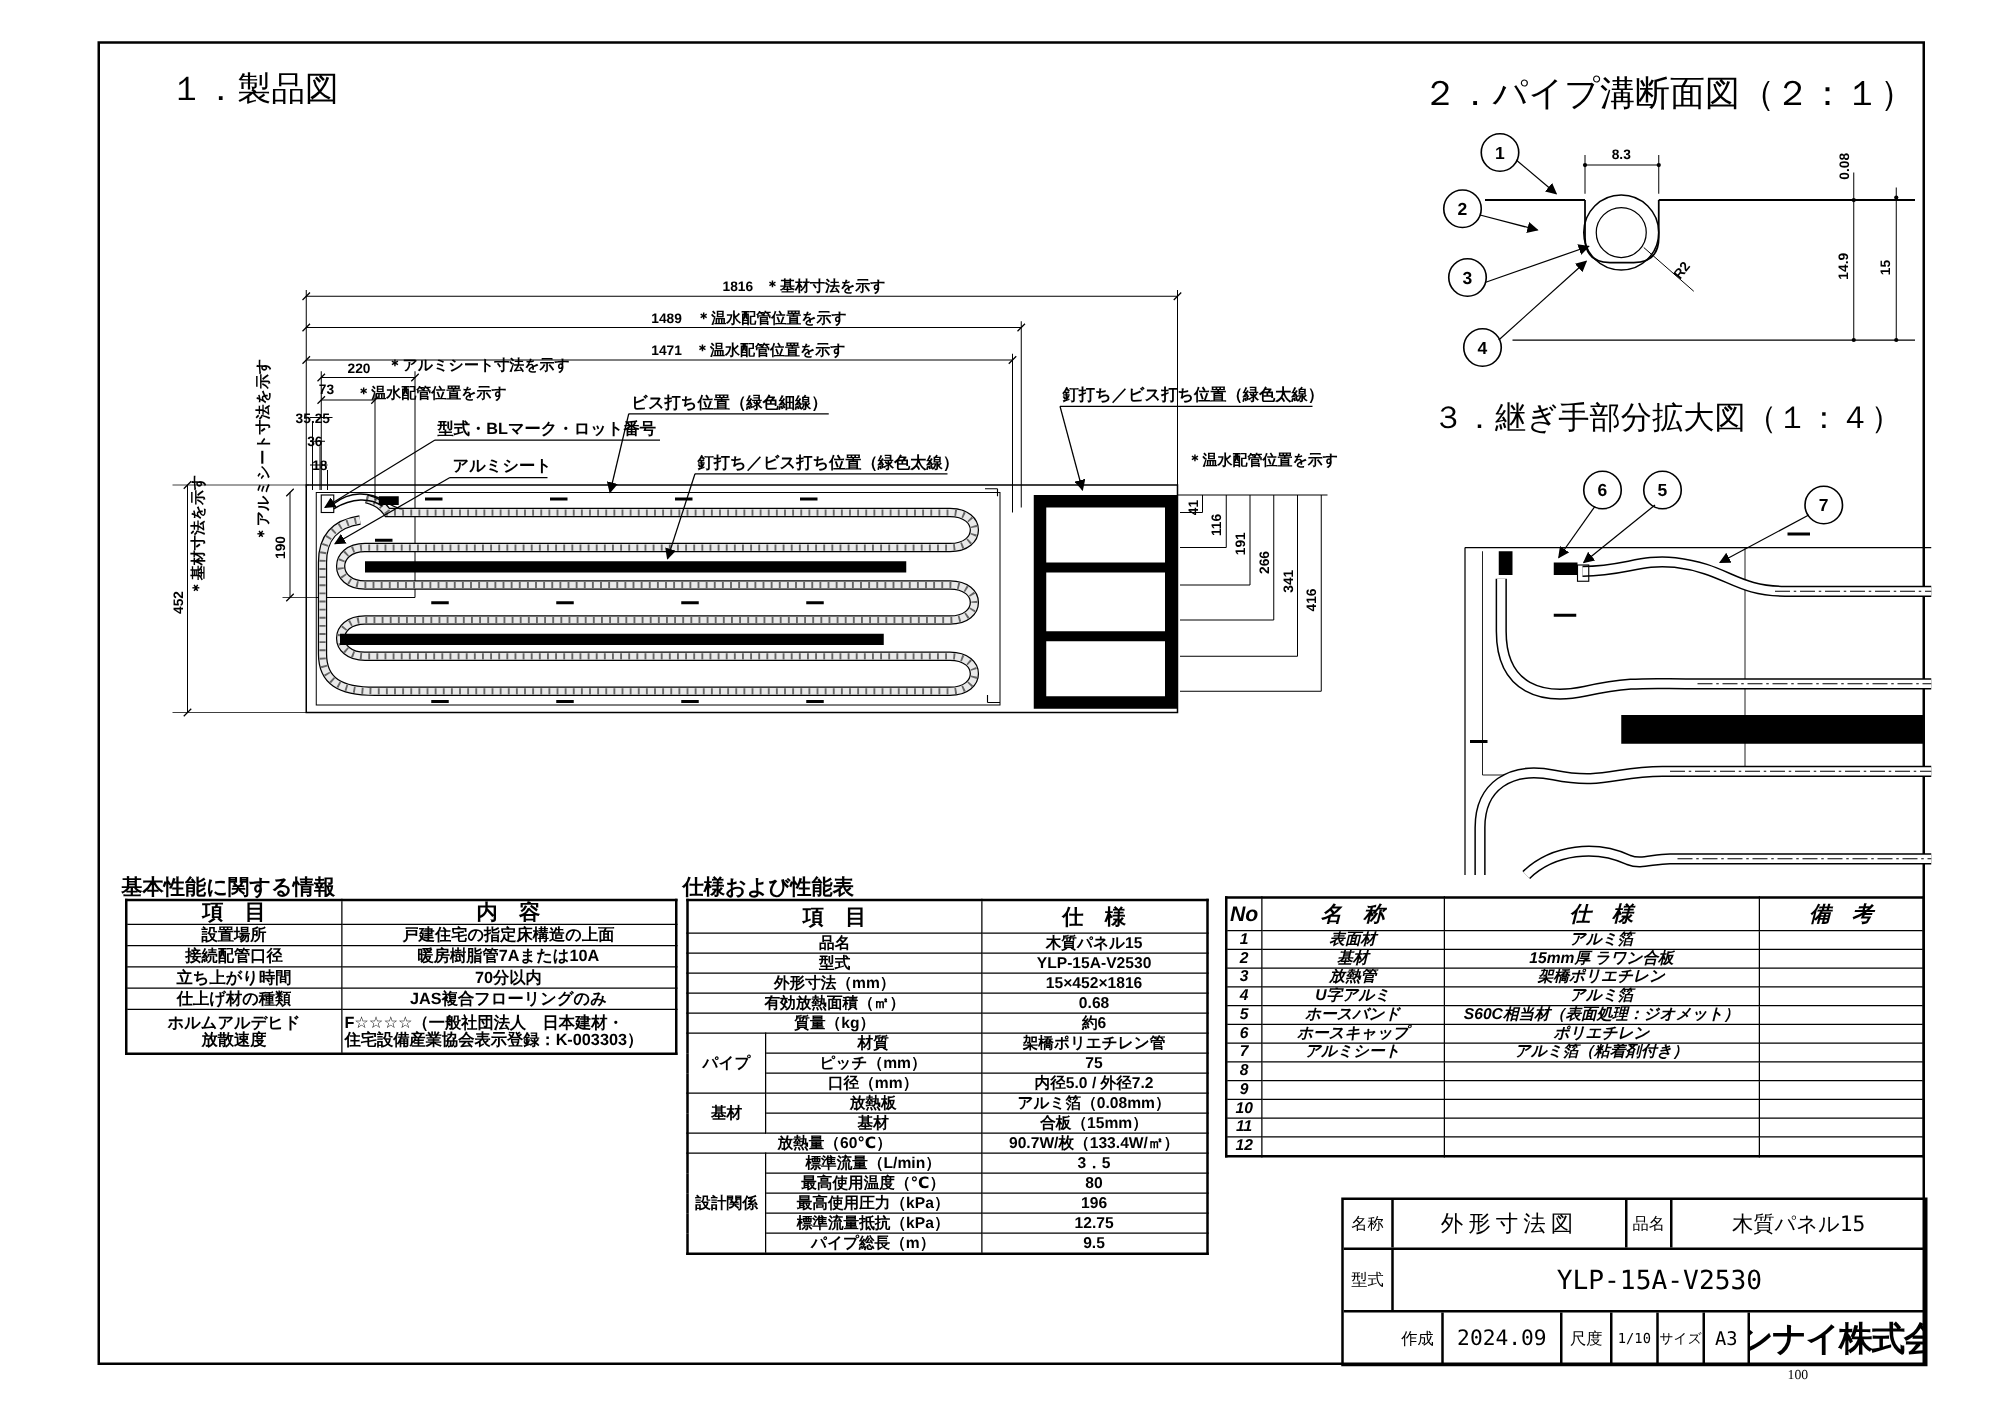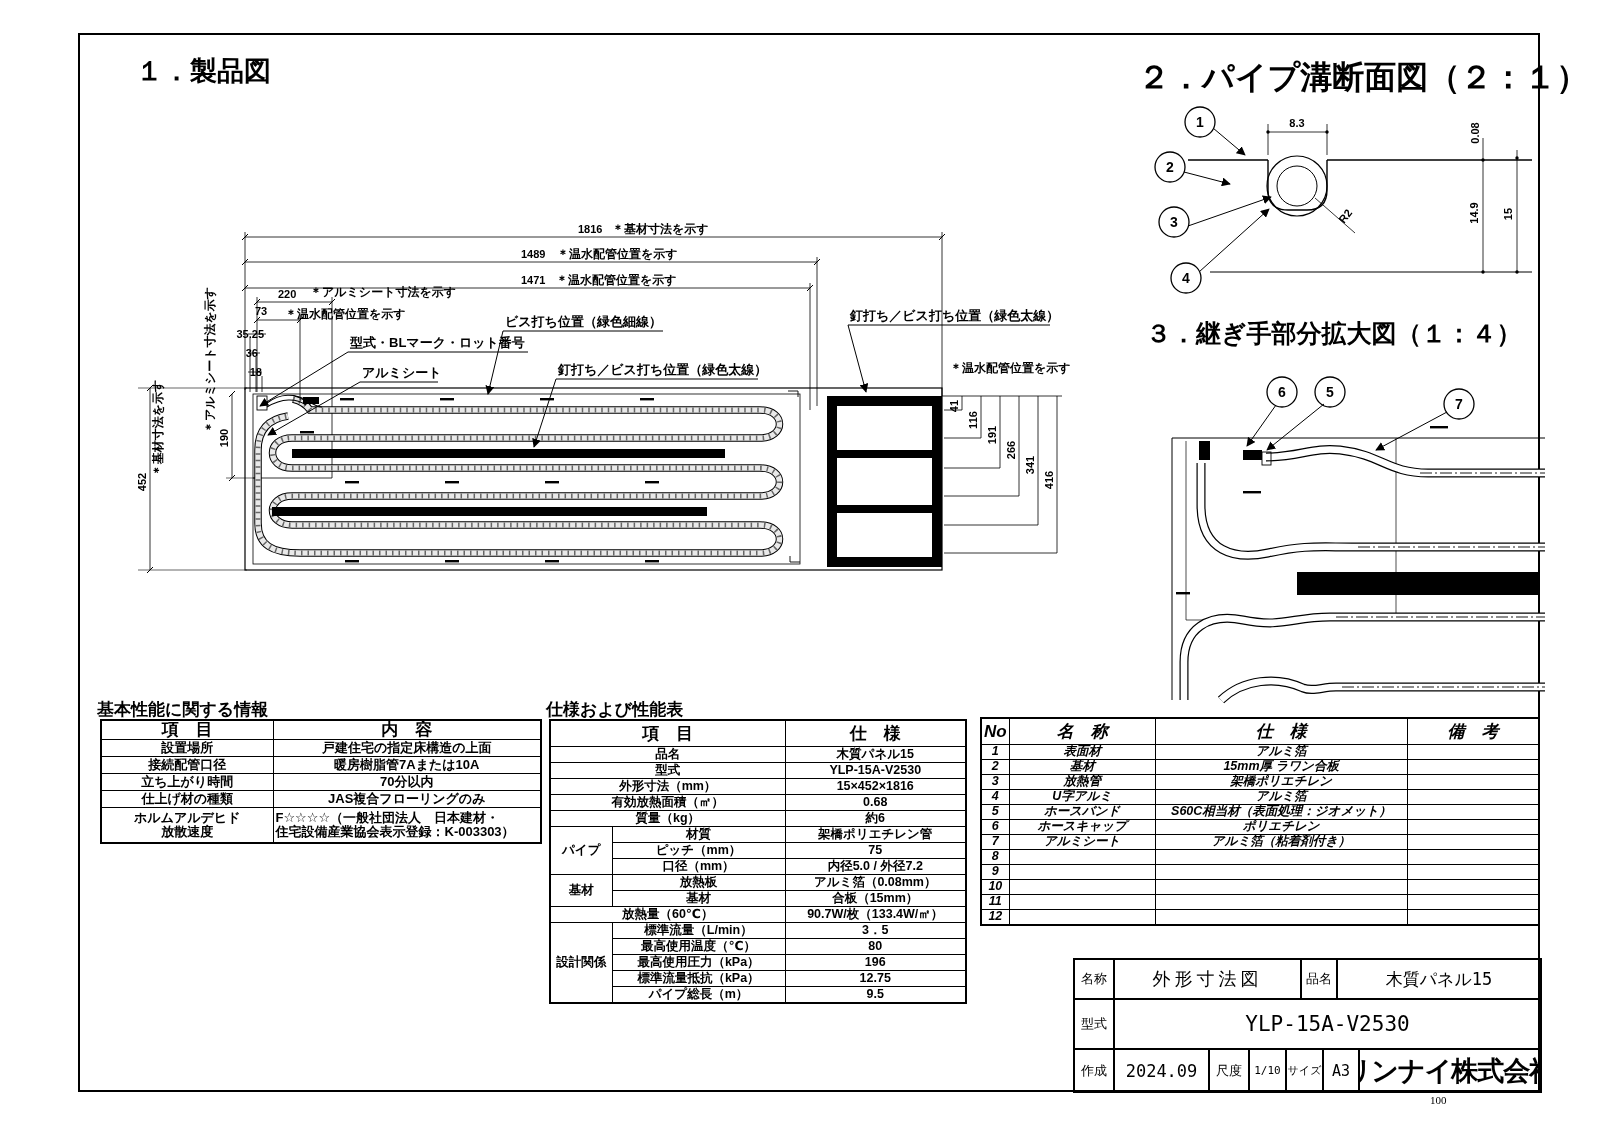--- a/index.html
+++ b/index.html
@@ -1,43 +1,43 @@
 <!DOCTYPE html>
 <html><head>
 <meta charset="utf-8">
 <style>
   html,body{margin:0;padding:0;background:#fff;}
   .page{position:relative;width:1600px;height:1131px;background:#fff;overflow:hidden;
         font-family:"Liberation Sans","DejaVu Sans",sans-serif;color:#000;}
   .border{position:absolute;left:78px;top:33px;width:1462px;height:1059px;
           border:2px solid #000;box-sizing:border-box;}
-  .h1{position:absolute;font-weight:bold;white-space:nowrap;}
+  .h1{position:absolute;font-weight:normal;white-space:nowrap;}
   .s1{left:136px;top:53px;font-size:27px;}
-  .s2{left:1138px;top:56px;font-size:32px;}
+  .s2{left:1138px;top:56px;font-size:28px;}
   .s3{left:1146px;top:317px;font-size:25px;}
   .tbl-title{position:absolute;font-size:17px;font-weight:bold;white-space:nowrap;}
   table{border-collapse:collapse;table-layout:fixed;}
   td{border:1px solid #000;text-align:center;vertical-align:middle;
      font-weight:bold;font-size:13px;line-height:1.05;padding:0 2px;overflow:hidden;white-space:nowrap;}
   .hdr td{font-size:17px;height:25px;}
   .tblA{position:absolute;left:100px;top:719px;border:2px solid #000;}
   .tblA td{height:16px;}
   .tblA .two td{height:34px;}
   .tblB{position:absolute;left:549px;top:719px;border:2px solid #000;}
   .tblB td{height:15px;font-size:12.5px;}
   .tblB .hdr td{font-size:17px;height:25px;}
   .tblC{position:absolute;left:980px;top:717px;border:2px solid #000;font-style:italic;}
   .tblC td{height:14px;font-size:12.5px;}
   .tblC .hdr td{font-size:17px;height:25px;}
   .pageno{position:absolute;left:1430px;top:1094px;font-size:11px;font-family:Liberation Serif, serif;}
   
   .tb{position:absolute;left:1073px;top:958px;width:469px;height:135px;border:2px solid #000;
       box-sizing:border-box;display:flex;flex-direction:column;}
   .tb-row{display:flex;flex:0 0 auto;border-bottom:2px solid #000;box-sizing:border-box;}
-  .tb-row:last-child{border-bottom:none;}
+  .tb-row:last-child{border-bottom:none;padding-left:40px;}
   .tb-cell{border-right:2px solid #000;box-sizing:border-box;display:flex;align-items:center;
            justify-content:center;white-space:nowrap;overflow:hidden;}
   .tb-cell:last-child{border-right:none;}
   .tb-lab{font-size:13px;}
   .cad{font-family:"DejaVu Sans Mono","Liberation Mono",monospace;}
   .company{font-size:27px;font-weight:bold;letter-spacing:-1px;}
   svg{position:absolute;left:0;top:0;}
   svg text{font-family:"Liberation Sans","DejaVu Sans",sans-serif;}
   .dim{font-size:11px;font-weight:bold;}
   .note{font-size:12px;font-weight:bold;}

